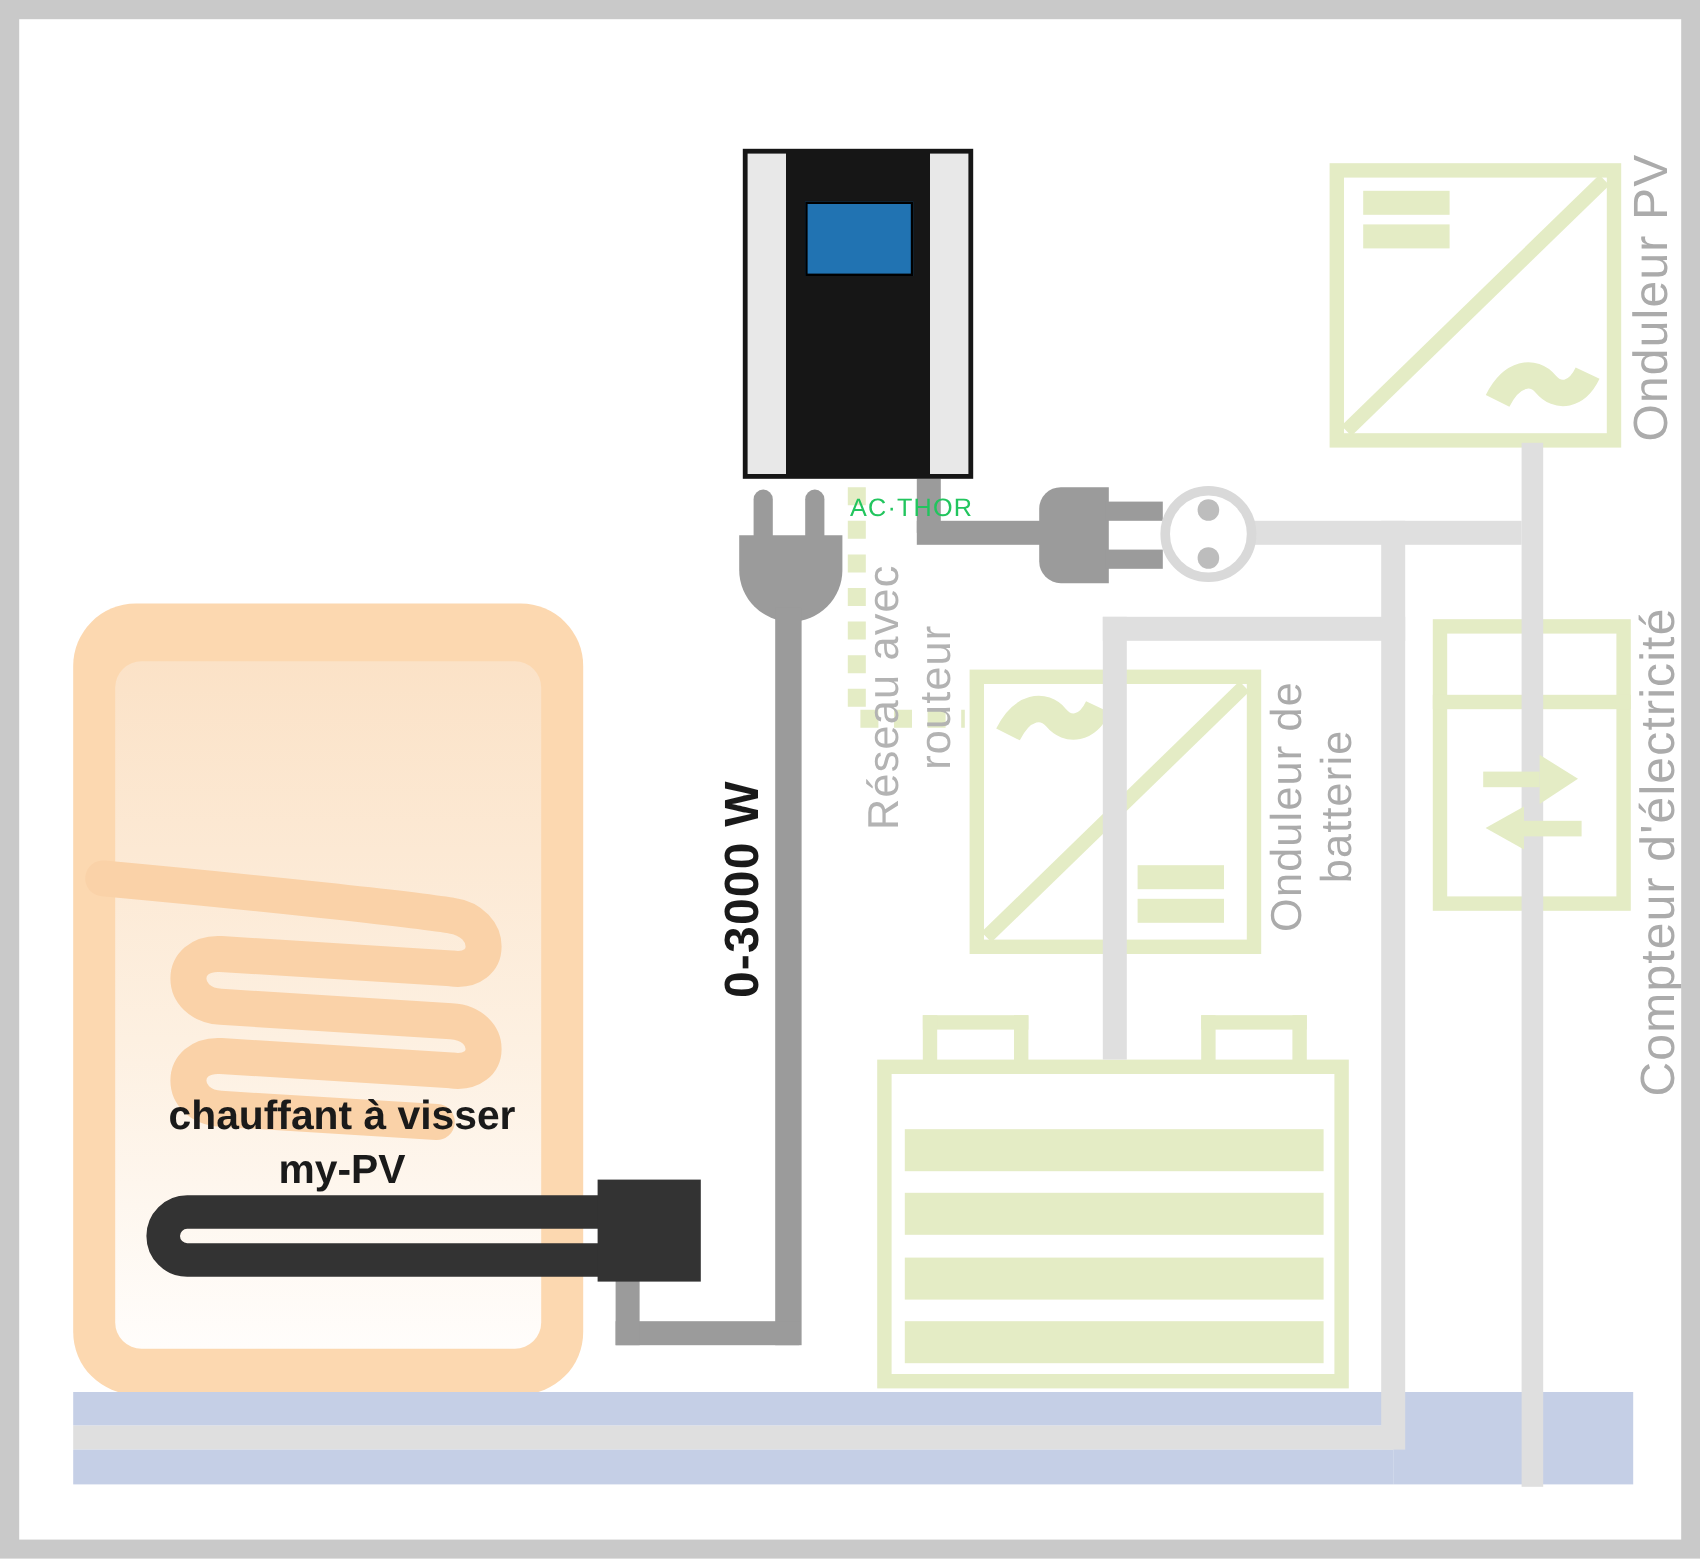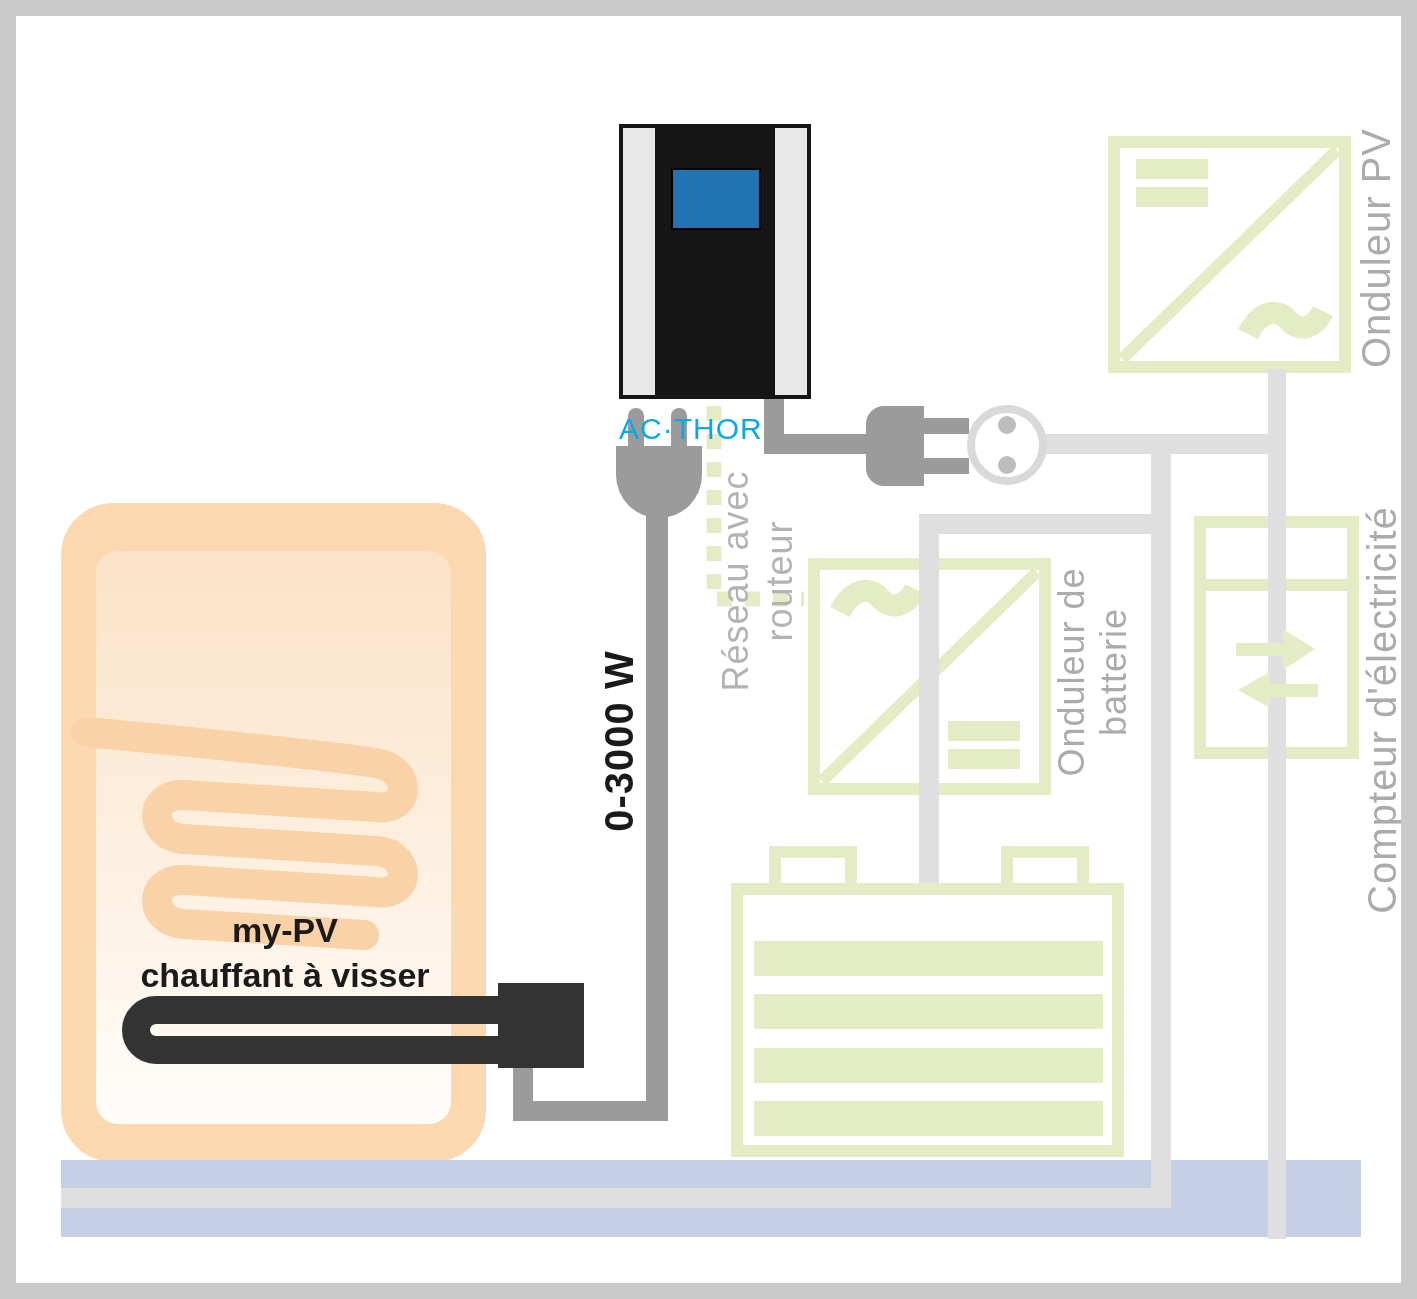--- a/index.html
+++ b/index.html
@@ -89,27 +89,27 @@
   <div class="cable" style="left:905px;top:402px;width:48px;height:16px;"></div>
   <div class="cable" style="left:905px;top:442px;width:48px;height:16px;"></div>
   <div class="abs" style="left:951px;top:389px;width:80px;height:80px;border-radius:50%;background:#fff;border:8px solid var(--socket-ring);box-sizing:border-box;"></div>
   <div class="abs" style="left:982px;top:400px;width:18px;height:18px;border-radius:50%;background:var(--socket-dot);"></div>
   <div class="abs" style="left:982px;top:440px;width:18px;height:18px;border-radius:50%;background:var(--socket-dot);"></div>
 
   <div class="abs" style="left:603px;top:108px;width:192px;height:275px;background:var(--device-black);">
     <div class="abs" style="left:4px;top:4px;width:32px;height:267px;background:var(--device-stripe);"></div>
     <div class="abs" style="left:156px;top:4px;width:32px;height:267px;background:var(--device-stripe);"></div>
     <div class="abs" style="left:52px;top:44px;width:90px;height:62px;background:var(--screen-blue);border:2px solid #000;box-sizing:border-box;"></div>
-    <div class="abs" style="left:0;top:288px;width:192px;text-align:left;color:#0ea5e9;font-size:30px;letter-spacing:1px;">AC·THOR</div>
+    <div class="abs" style="left:0;top:288px;width:192px;text-align:right;color:#22c55e;font-size:21px;letter-spacing:1px;">AC·THOR</div>
   </div>
 
 
   <div class="abs" style="left:99px;top:892px;width:340px;text-align:center;color:var(--text-black);font-size:34px;line-height:45px;font-weight:bold;">
+    <div>chauffant à visser</div>
     <div>my-PV</div>
-    <div>chauffant à visser</div>
   </div>
 
   <div class="abs rot" style="left:503px;top:703px;width:200px;height:44px;font-size:40px;color:var(--text-black);font-weight:bold;letter-spacing:1px;line-height:44px;">0-3000 W</div>
 
   <div class="abs rot graylabel" style="left:622px;top:521px;width:240px;height:88px;font-size:36px;line-height:44px;color:#b3b3b3;">
     <div>Réseau avec</div>
     <div>routeur</div>
   </div>
 
   <div class="abs rot graylabel" style="left:1245px;top:214px;width:230px;height:46px;font-size:40px;line-height:46px;">Onduleur PV</div>

